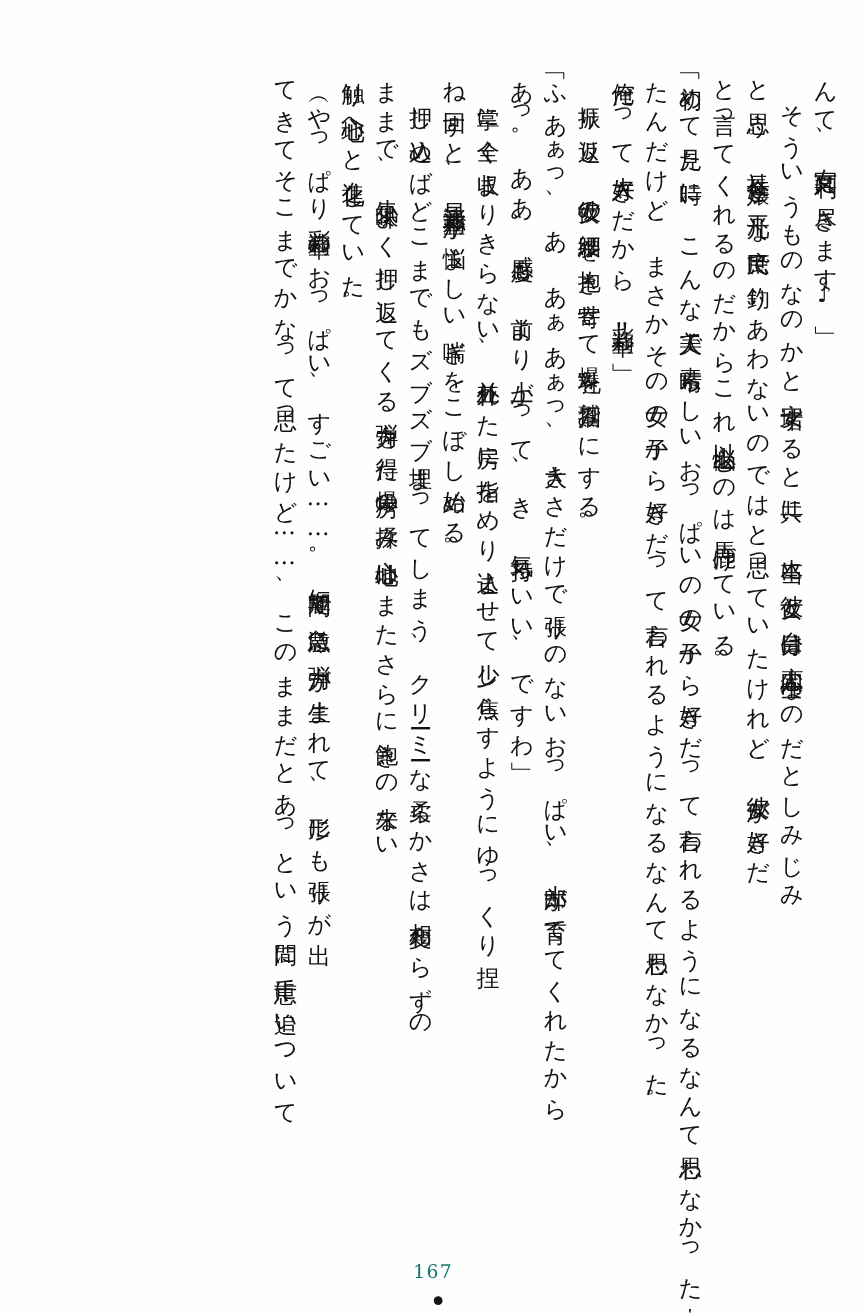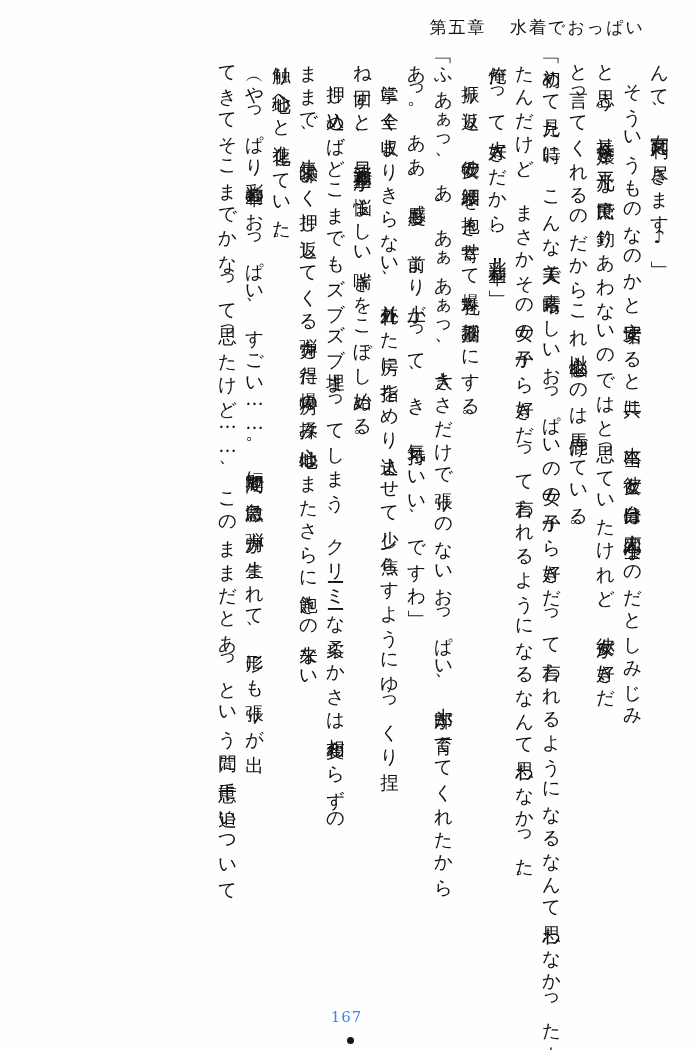--- a/index.html
+++ b/index.html
@@ -84,45 +84,39 @@
   .vline.indent {
     padding-top: 19px;
   }
   .page-number {
     position: absolute;
     bottom: 24px;
     left: 0;
     width: 693px;
     text-align: center;
     font-size: 15px;
-    color: #3b82f6;
+    color: #0f766e;
     font-family: "DejaVu Serif", "Liberation Serif", serif;
     letter-spacing: 1px;
   }
   .dot-mark {
     position: absolute;
     bottom: 6px;
     left: 347px;
     width: 7px;
     height: 7px;
     border-radius: 50%;
     background: #151515;
   }
 </style>
 </head>
 <body>
 
 <div class="page">
 
-  <div class="header">
-    <div class="chapter-line">
-      <span class="chapter-num">第五章</span>
-      <span class="chapter-title">水着でおっぱい</span>
-    </div>
-  </div>
 
   <div class="rule"></div>
 
   <div class="body-area">
     <div class="vline">んて、女冥利に尽きます♪」</div>
     <div class="vline indent">そういうものなのかと安堵すると共に、本当に彼女と自分は恋人同士なのだとしみじみ</div>
     <div class="vline">と思う。社長令嬢と平凡な庶民で釣りあわないのではと思っていたけれど、彼女が好きだ</div>
     <div class="vline">と言ってくれるのだからこれ以上悩むのは馬鹿げている。</div>
     <div class="vline">「初めて見た時に、こんな美人で素晴らしいおっぱいの女の子から好きだって言われるようになるなんて思わなかったよ。</div>
     <div class="vline">たんだけど、まさかその女の子から好きだって言われるようになるなんて思わなかった。</div>

